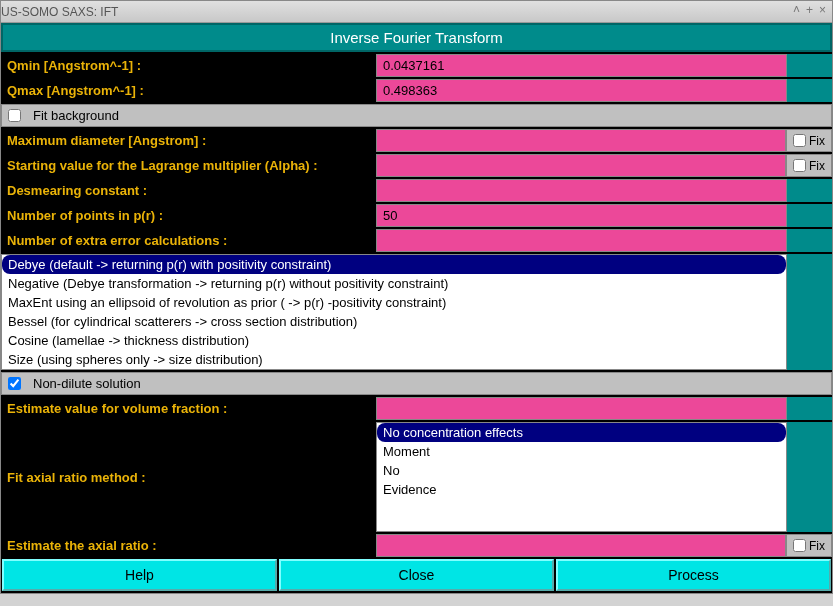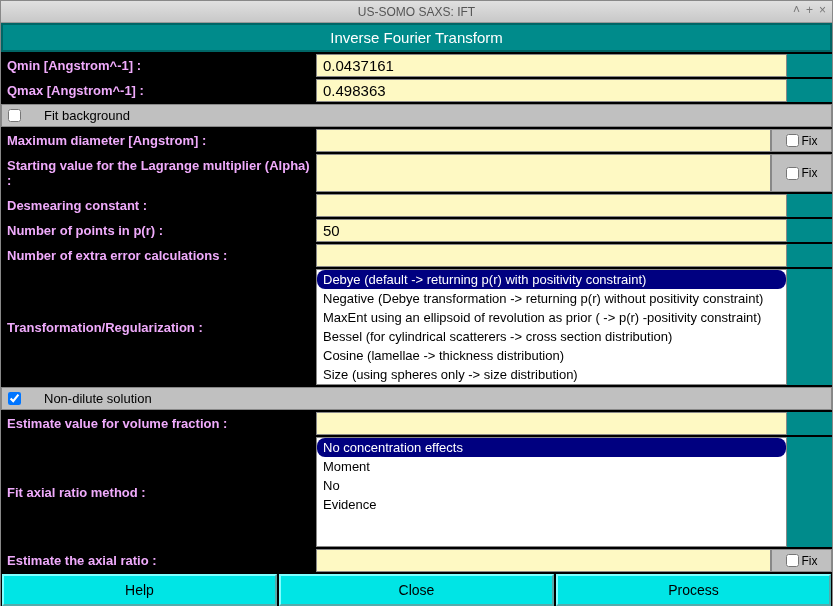--- a/index.html
+++ b/index.html
@@ -1,28 +1,28 @@
 <!DOCTYPE html>
 <html><head>
 <meta charset="utf-8">
 <style>
 * { box-sizing: border-box; margin: 0; padding: 0; }
 body { font-family: Arial, Helvetica, sans-serif; font-size: 13px; background: #d3d3d3; }
 .window { width: 833px; margin: 0 auto; background: #000; border: 1px solid #888; }
-.titlebar { background: linear-gradient(#e0e0e0,#c8c8c8); height: 22px; display: flex; align-items: center; justify-content: center; position: relative; color: #555; font-size: 12px; border-bottom: 1px solid #999; }
+.titlebar { background: linear-gradient(#e0e0e0,#c8c8c8); height: 22px; display: flex; align-items: center; justify-content: flex-start; position: relative; color: #555; font-size: 12px; border-bottom: 1px solid #999; }
 .titlebar .wbtns { position: absolute; right: 6px; top: 2px; display: flex; gap: 6px; color: #777; font-size: 12px; }
 .header { background: #008b8b; color: #fff; text-align: center; font-weight: normal; padding: 4px 0; font-size: 15px; border: 2px solid #006666; }
 .row { display: flex; align-items: stretch; margin-top: 2px; }
-.label-cell { width: 315px; background: #000; color: #f0abfc; font-weight: bold; padding: 4px 6px; font-size: 13px; display: flex; align-items: center; }
+.label-cell { width: 375px; background: #000; color: #eab308; font-weight: bold; padding: 4px 6px; font-size: 13px; display: flex; align-items: center; }
 .input-cell { flex: 1; background: #fff; }
-.input-cell input[type=text] { width: 100%; height: 100%; min-height: 22px; border: 1px solid #888; padding: 2px 6px; font-size: 15px; background: #fef9c3; }
+.input-cell input[type=text] { width: 100%; height: 100%; min-height: 22px; border: 1px solid #888; padding: 2px 6px; font-size: 13px; background: #ec4899; }
 .side-slot { width: 45px; background: #008b8b; }
-.fix-slot { width: 61px; background: #c0c0c0; display: flex; align-items: center; justify-content: center; gap: 3px; font-size: 12px; border: 1px solid #888; }
+.fix-slot { width: 46px; background: #c0c0c0; display: flex; align-items: center; justify-content: center; gap: 3px; font-size: 12px; border: 1px solid #888; }
 .fix-slot input { margin: 0; }
-.greyband { background: #c0c0c0; padding: 3px 6px; display: flex; align-items: center; gap: 23px; color: #000; font-size: 13px; border: 1px solid #888; margin-top: 2px; }
+.greyband { background: #c0c0c0; padding: 3px 6px; display: flex; align-items: center; gap: 12px; color: #000; font-size: 13px; border: 1px solid #888; margin-top: 2px; }
 .listbox { flex: 1; background: #fff; border: 1px solid #888; }
 .listbox .item { padding: 2px 6px; font-size: 13px; color: #000; }
 .listbox .item.selected { background: #000080; color: #fff; border-radius: 8px; }
 .bottom-buttons { display: flex; background: #000; margin-top: 2px; }
 .bottom-buttons .btn { flex: 1; background: #00e5e5; border: 2px outset #80ffff; padding: 6px 17px; text-align: center; font-size: 14px; cursor: pointer; margin: 0 1px 2px 1px; }
 .listrow { display: flex; align-items: stretch; margin-top: 2px; }
 .listrow .label-cell { align-items: center; }
 </style>
 </head>
 <body>
@@ -87,21 +87,20 @@
     <div class="side-slot"></div>
   </div>
 
   <div class="row">
     <div class="label-cell">Number of extra error calculations :</div>
     <div class="input-cell"><input type="text" value="" style=""></div>
     <div class="side-slot"></div>
   </div>
 
   <div class="listrow">
-    <div class="label-cell">Transformation/Regularization :</div>
     <div class="listbox" id="transform-list">
         <div class="item selected">Debye (default -&gt; returning p(r) with positivity constraint)</div>
         <div class="item">Negative (Debye transformation -&gt; returning p(r) without positivity constraint)</div>
         <div class="item">MaxEnt using an ellipsoid of revolution as prior ( -&gt; p(r) -positivity constraint)</div>
         <div class="item">Bessel (for cylindrical scatterers -&gt; cross section distribution)</div>
         <div class="item">Cosine (lamellae -&gt; thickness distribution)</div>
         <div class="item">Size (using spheres only -&gt; size distribution)</div>
       </div>
     <div class="side-slot"></div>
   </div>

